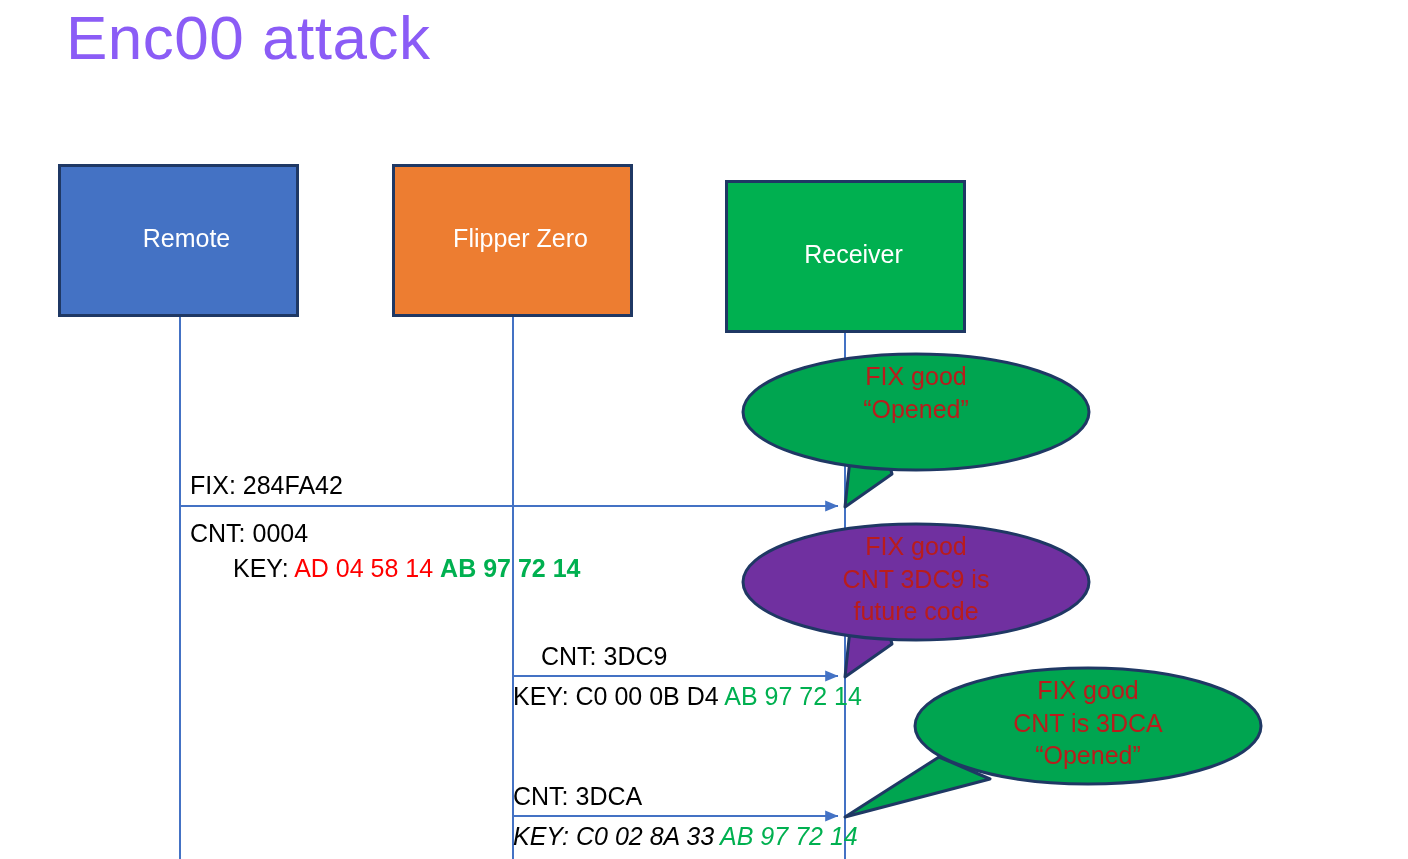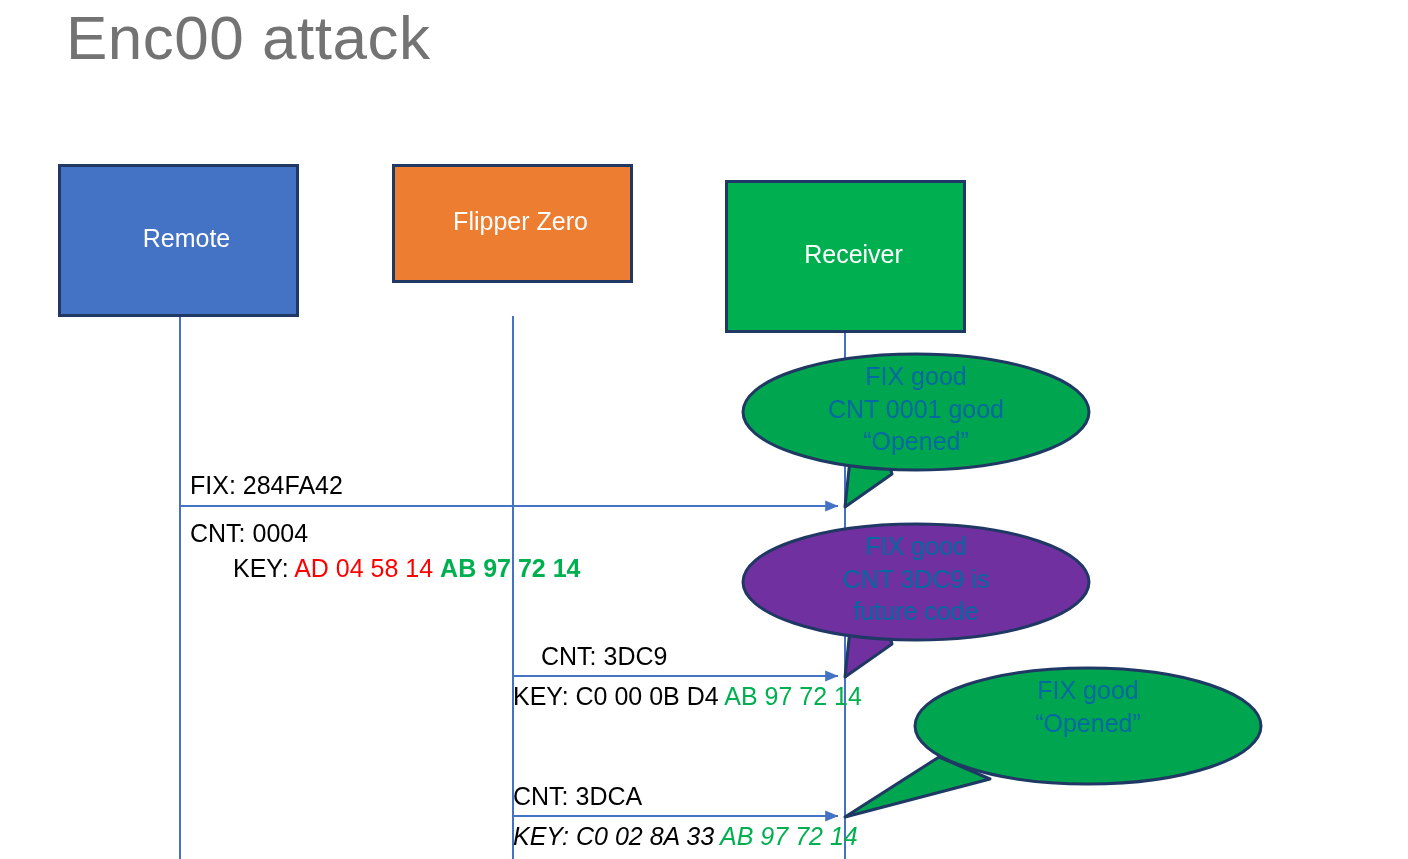--- a/index.html
+++ b/index.html
@@ -18,21 +18,21 @@
 
   
   #slide-title {
     position: absolute;
     left: 66px;
     top: 2px;
     font-size: 62px;
     font-weight: 400;
     letter-spacing: 0.5px;
     line-height: 1.15;
-    color: #737373;
+    color: #8b5cf6;
     white-space: nowrap;
   }
 
   
   #diagram {
     position: absolute;
     left: 0;
     top: 0;
     width: 1408px;
     height: 859px;
@@ -65,21 +65,21 @@
     white-space: nowrap;
     color: #000000;
   }
   .k-green { color: #00B050; }
   .k-green-b { color: #00B050; font-weight: bold; }
   .k-red-b { color: #FF0000; }
 
   
   .bubble-text {
     position: absolute;
-    color: #0369a1;
+    color: #b91c1c;
     font-size: 25px;
     line-height: 1.30;
     text-align: center;
     white-space: nowrap;
   }
   .bubble-text div { display: block; }
 </style>
 </head>
 <body>
 
@@ -114,21 +114,21 @@
   <g>
     <path d="M 939,757 L 990,779 L 845,817 Z" fill="#00A550" stroke="#1F3864" stroke-width="3" stroke-linejoin="round"></path>
     <ellipse cx="1088" cy="726" rx="173" ry="58" fill="#00A550" stroke="#1F3864" stroke-width="3"></ellipse>
   </g>
 </svg>
 
 <div class="actor-box" style="left: 58px; top: 164px; width: 241px; height: 153px; background: rgb(68, 114, 196);">
   <span class="actor-label">Remote</span>
 </div>
 
-<div class="actor-box" style="left: 392px; top: 164px; width: 241px; height: 119px; background: rgb(237, 125, 49);">
+<div class="actor-box" style="left: 392px; top: 164px; width: 241px; height: 153px; background: rgb(237, 125, 49);">
   <span class="actor-label">Flipper Zero</span>
 </div>
 
 <div class="actor-box" style="left: 725px; top: 180px; width: 241px; height: 153px; background: rgb(0, 176, 80);">
   <span class="actor-label">Receiver</span>
 </div>
 
 <div class="msg" style="left:190px; top:473px;">FIX: 284FA42</div>
 
 <div class="msg" style="left:190px; top:521px;">CNT: 0004</div>
@@ -144,26 +144,26 @@
 </div>
 
 <div class="msg" style="left:513px; top:784px;text-align:center;">CNT: 3DCA</div>
 
 <div class="msg" style="left:513px; top:824px;font-style:italic;">
   <span>KEY: C0 02 8A 33 </span><span class="k-green">AB 97 72 14</span>
 </div>
 
 <div class="bubble-text" style="left:743px; top:360px; width:346px;">
   <div>FIX good</div>
-  <div>CNT 0001 good</div>
   <div>“Opened”</div>
 </div>
 
 <div class="bubble-text" style="left:743px; top:530px; width:346px;">
   <div>FIX good</div>
   <div>CNT 3DC9 is</div>
   <div>future code</div>
 </div>
 
 <div class="bubble-text" style="left:915px; top:674px; width:346px;">
   <div>FIX good</div>
+  <div>CNT is 3DCA</div>
   <div>“Opened”</div>
 </div>
 
 </body></html>

